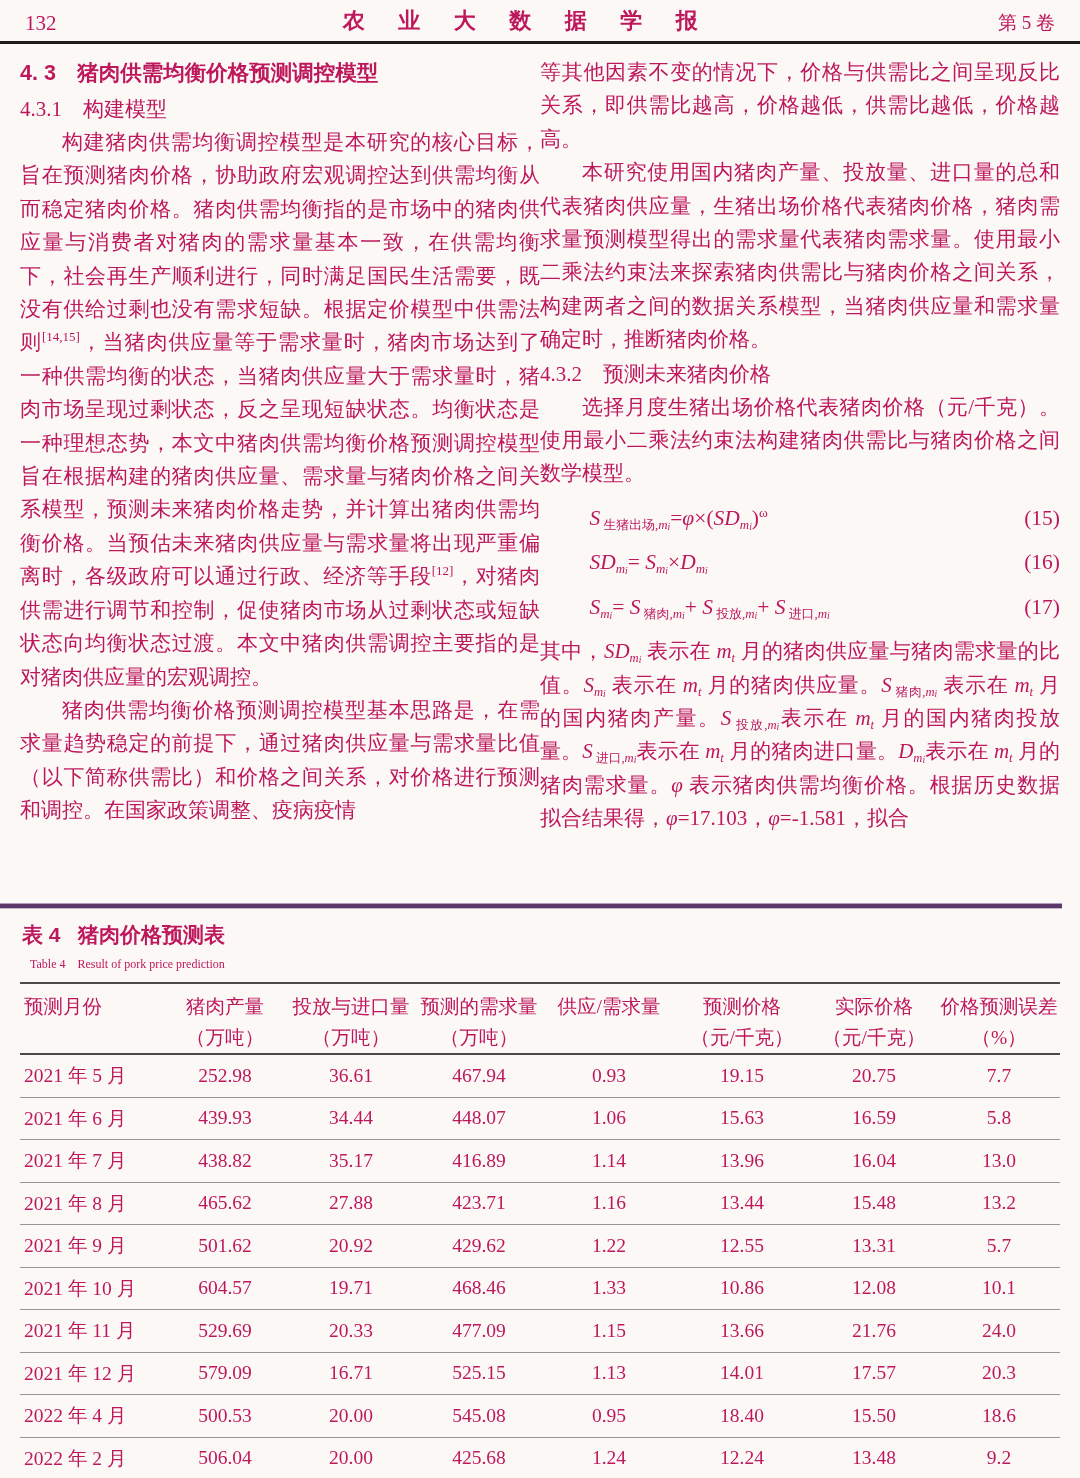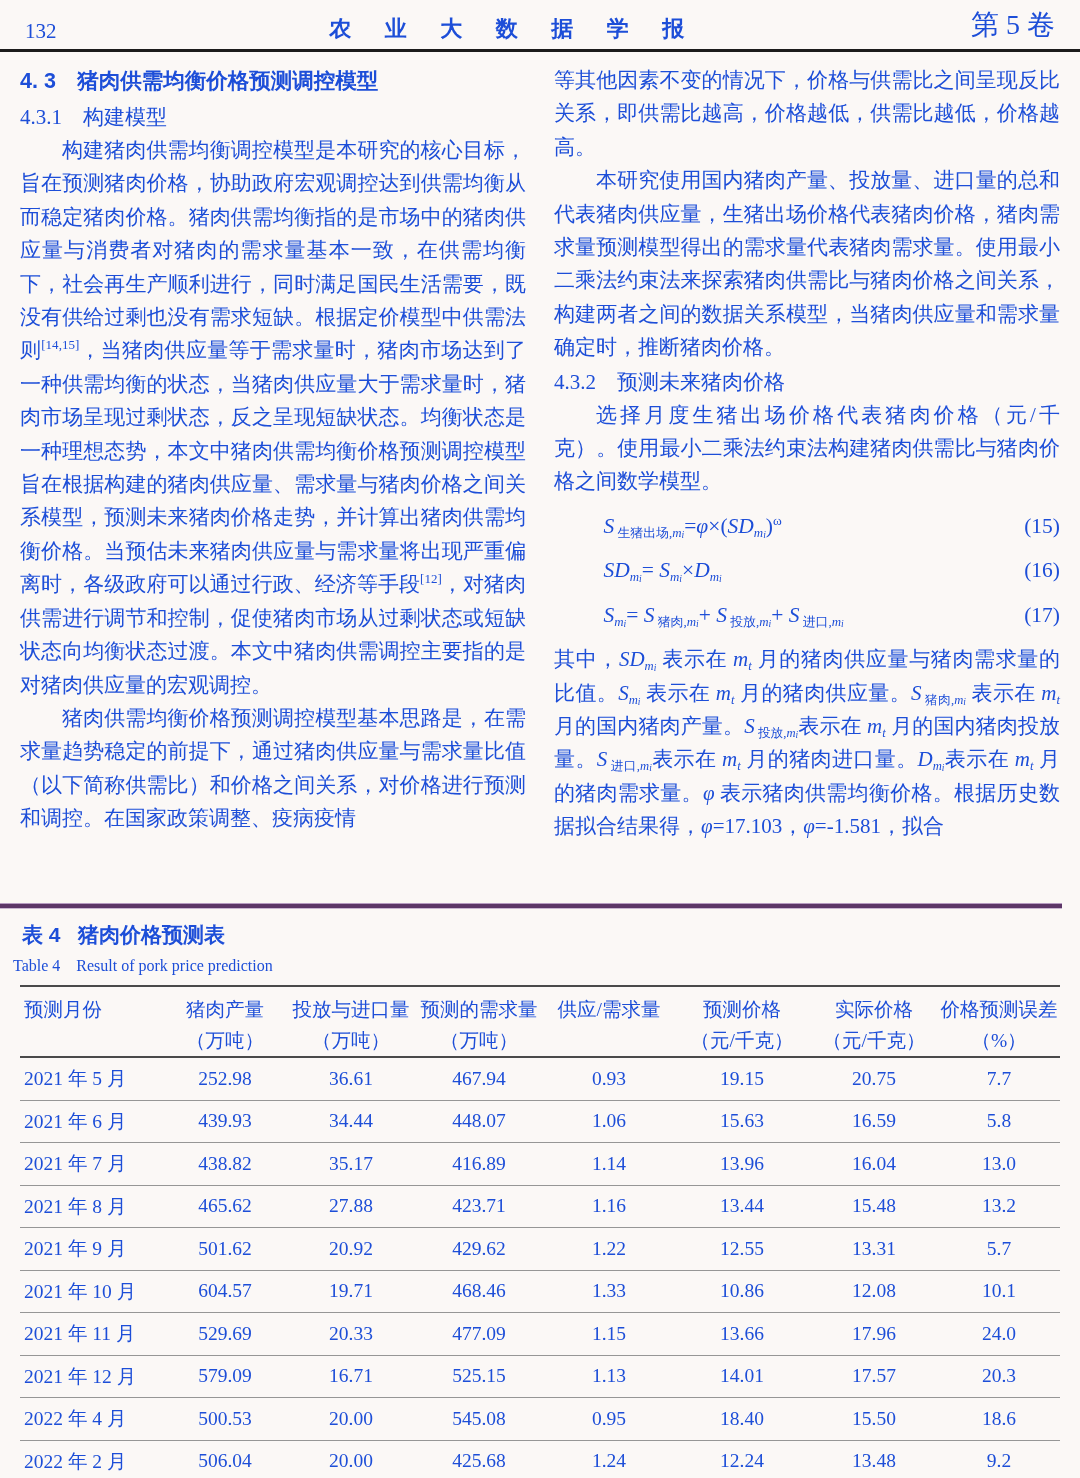--- a/index.html
+++ b/index.html
@@ -2,39 +2,39 @@
 <html><head>
 <meta charset="utf-8">
 <style>
   * { margin:0; padding:0; box-sizing:border-box; }
   html,body { background:#e8e8e8; }
   .page {
     position:relative;
     width:1080px; height:1478px;
     margin:0 auto;
     background:#fbf8f6;
-    color:#1d4ed8;
+    color:#be185d;
     font-family:"Liberation Serif","DejaVu Serif",serif;
     overflow:hidden;
   }
   
   .page-header {
     display:flex; align-items:flex-end; justify-content:space-between;
     padding:6px 25px 5px 25px;
     border-bottom:3px solid #1c1c1c;
   }
   .page-num { font-size:21px; }
   .journal-title {
     font-family:Liberation Serif, serif;
     font-weight:bold; font-size:22px; letter-spacing:14px;
   }
-  .volume { font-size:28px; }
+  .volume { font-size:19px; }
   
   .columns {
-    display:flex; gap:28px;
+    display:flex; 
     padding:12px 20px 16px 20px;
     height:1065px; overflow:hidden;
   }
   .col { flex:1; font-size:21px; line-height:33.4px; text-align:justify; }
   .sec-heading {
     font-family:"Liberation Sans","DejaVu Sans",sans-serif;
     font-weight:bold; font-size:21.5px; line-height:34px; margin-bottom:2px;
   }
   .subsec-heading { font-size:21px; line-height:34px; }
   .col p { margin:0; }
@@ -55,21 +55,21 @@
   .accent-bar {
     height:6px; background:#5d3768;
     border-top:1px solid #b79cc2; border-bottom:1px solid #c9b6d1;
     margin-right:18px;
   }
   .caption-zh {
     font-family:"Liberation Sans","DejaVu Sans",sans-serif;
     font-weight:bold; font-size:21px;
     padding:12px 0 6px 22px; white-space:pre;
   }
-  .caption-en { font-size:16px; padding:2px 0 10px 13px; white-space:pre; }
+  .caption-en { font-size:12px; padding:2px 0 10px 30px; white-space:pre; }
   table.data {
     width:1040px; margin:0 20px;
     border-collapse:collapse; table-layout:fixed;
   }
   table.data col.c1 { width:142px; }
   table.data col.c2 { width:126px; }
   table.data col.c3 { width:126px; }
   table.data col.c4 { width:130px; }
   table.data col.c5 { width:130px; }
   table.data col.c6 { width:136px; }
@@ -229,21 +229,21 @@
             <td>12.08</td>
             <td>10.1</td>
           </tr>
           <tr>
             <td class="c-left">2021 年 11 月</td>
             <td>529.69</td>
             <td>20.33</td>
             <td>477.09</td>
             <td>1.15</td>
             <td>13.66</td>
-            <td>17.96</td>
+            <td>21.76</td>
             <td>24.0</td>
           </tr>
           <tr>
             <td class="c-left">2021 年 12 月</td>
             <td>579.09</td>
             <td>16.71</td>
             <td>525.15</td>
             <td>1.13</td>
             <td>14.01</td>
             <td>17.57</td>

